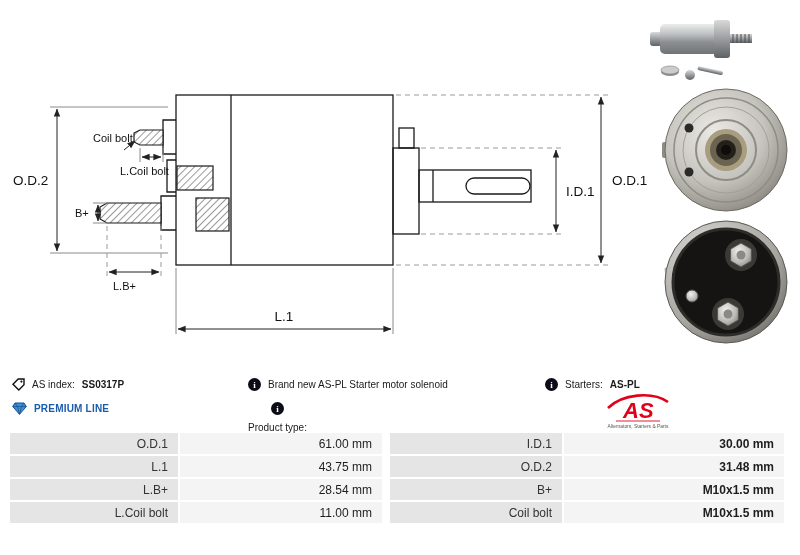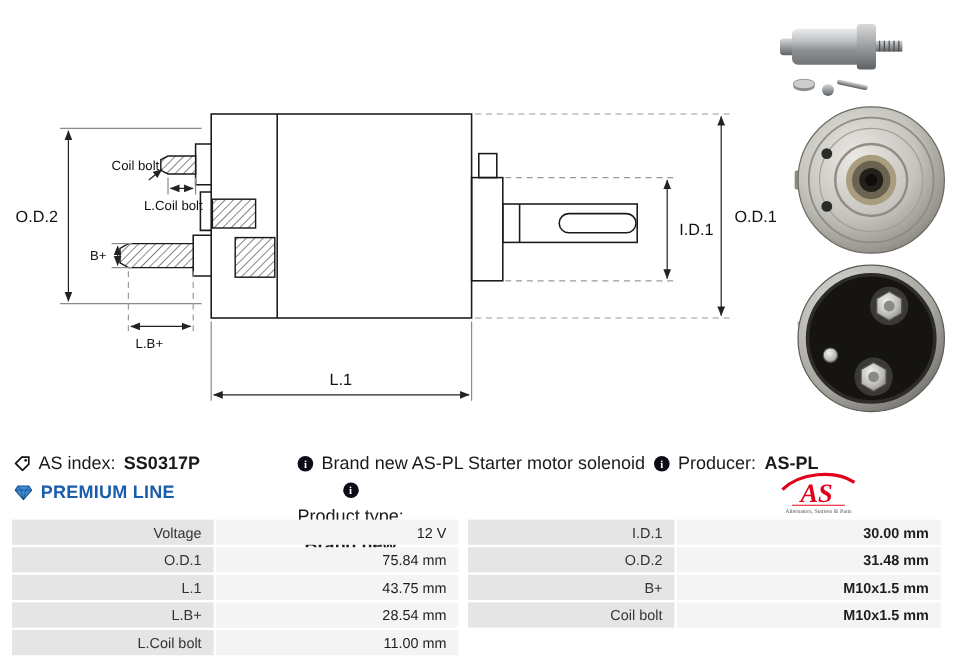--- a/index.html
+++ b/index.html
@@ -19,28 +19,28 @@
   .tech-svg .sm{font-size:11px;}
   .tech-svg .body *{fill:none;stroke:#1a1a1a;stroke-width:1.3;}
   .tech-svg .hatched{fill:url(#hatch);stroke:#1a1a1a;stroke-width:1.2;}
   
   .photo{position:absolute;}
   .photo-1{left:648px;top:6px;width:110px;height:82px;}
   .photo-2{left:662px;top:86px;width:128px;height:128px;}
   .photo-3{left:662px;top:218px;width:128px;height:128px;}
   .photo svg{width:100%;height:100%;}
   
-  .info-line{position:absolute;display:flex;align-items:center;gap:7px;font-size:15px;white-space:nowrap;}
+  .info-line{position:absolute;display:flex;align-items:center;gap:7px;font-size:10px;white-space:nowrap;}
   .b{font-weight:bold;}
   .premium{color:var(--premium-blue,#1a5dab);font-weight:bold;letter-spacing:.2px;}
   .ico-info{width:13px;height:13px;border-radius:50%;background:#0c0c16;color:#fff;
     display:inline-flex;align-items:center;justify-content:center;flex:0 0 13px;
     font-size:9px;font-weight:bold;font-family:"Liberation Serif",serif;}
   .ico-info::before{content:"i";}
-  .as-logo{position:absolute;left:640px;top:392px;width:84px;height:38px;font-family:Liberation Serif, serif;}
+  .as-logo{position:absolute;left:596px;top:392px;width:84px;height:38px;}
   .logo-as{font-style:italic;font-weight:bold;font-size:22px;fill:var(--brand-red,#e2001a);}
   .logo-tag{font-size:4.9px;fill:#555;}
   .swoosh{stroke:var(--brand-red,#e2001a);fill:none;stroke-width:2.6;}
   .logo-rule{stroke:var(--brand-red,#e2001a);stroke-width:.9;}
   
   table.spec{position:absolute;border-collapse:separate;border-spacing:2px;font-size:12px;}
   table.spec td{height:21px;padding:0 10px 0 6px;text-align:right;vertical-align:middle;}
   td.lab{background:var(--table-label-bg,#e5e5e5);color:#333;}
   td.val{background:var(--table-value-bg,#f4f4f4);color:#1d1d1d;}
   .spec-left{left:8px;top:431px;}
@@ -253,42 +253,38 @@
 </div>
 
 <div class="info-line" style="left:248px;top:402px;flex-direction:column;">
   <span class="ico-info"></span>
   <span>Product type:</span>
   <span class="b">Brand new</span>
 </div>
 
 <div class="info-line" style="left:545px;top:378px;">
   <span class="ico-info"></span>
-  <span>Producer:</span>
+  <span>Starters:</span>
   <span class="b">AS-PL</span>
 </div>
 
 <div class="as-logo">
   <svg width="84" height="38" viewBox="0 0 84 38">
     <path class="swoosh" d="M12,16 C 26,2 56,-1 72,10"></path>
     <text x="27" y="26" class="logo-as">AS</text>
     <line class="logo-rule" x1="20" y1="29" x2="64" y2="29"></line>
     <text x="42" y="35.5" class="logo-tag" text-anchor="middle">Alternators, Starters &amp; Parts</text>
   </svg>
 </div>
 
 <table class="spec spec-left">
   <tbody>
-      <tr>
-    <td class="lab">Voltage</td>
-    <td class="val">12 V</td>
-  </tr>
   <tr>
     <td class="lab">O.D.1</td>
-    <td class="val">75.84 mm</td>
+    <td class="val">61.00 mm</td>
   </tr>
   <tr>
     <td class="lab">L.1</td>
     <td class="val">43.75 mm</td>
   </tr>
   <tr>
     <td class="lab">L.B+</td>
     <td class="val">28.54 mm</td>
   </tr>
   <tr>

